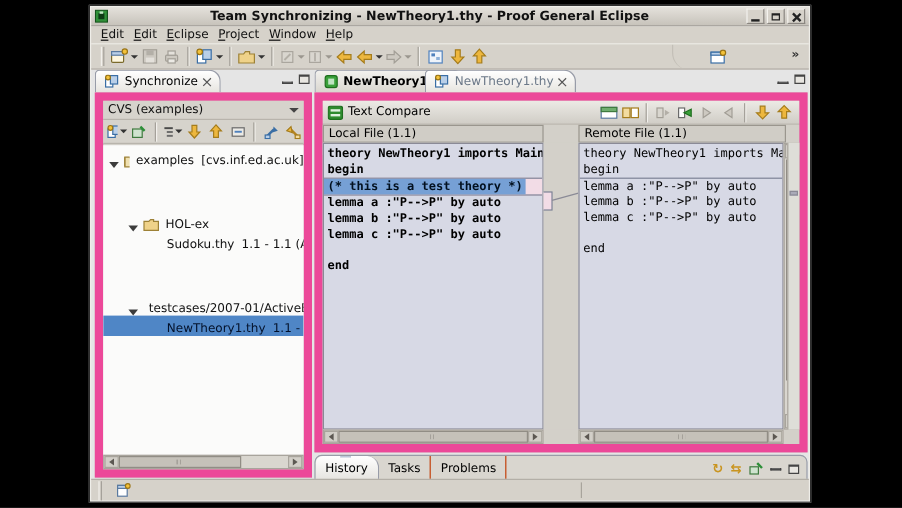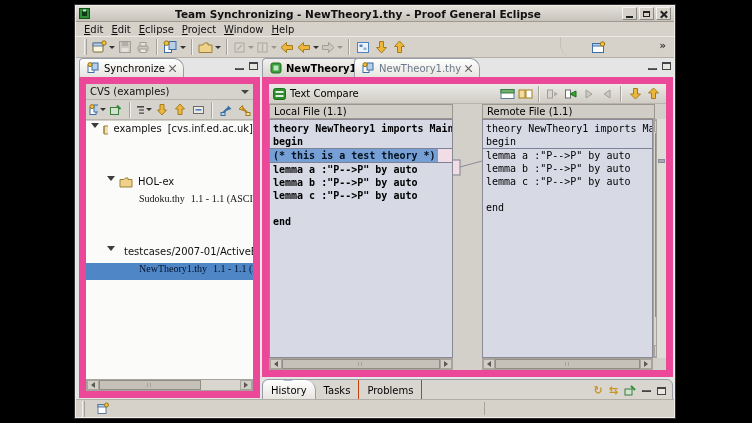--- a/index.html
+++ b/index.html
@@ -70,26 +70,26 @@
   .sync-panel { position:absolute; left:4px; top:53px; width:181px; height:340px; }
   .scope-bar { position:absolute; left:0; top:0; right:0; height:16px; background:#d6d3cc;
                border-bottom:1px solid #b8b4ac; font-size:10px; color:#111;
                display:flex; align-items:center; padding:0 4px; }
   .scope-dd { margin-left:auto; width:0; height:0; border-left:4px solid transparent;
               border-right:4px solid transparent; border-top:4px solid #444; }
   .view-toolbar { position:absolute; left:0; top:16px; right:0; height:20px; background:#d6d3cc;
                   border-bottom:1px solid #b8b4ac; display:flex; align-items:center; padding-left:2px; }
   .tree { position:absolute; left:0; top:37px; right:0; bottom:12px; background:#fbfbfa;
           overflow:hidden; font-size:10px; color:#111; padding-top:2px; }
-  .trow { height:17px; display:flex; align-items:flex-start; white-space:nowrap; }
+  .trow { height:17px; display:flex; align-items:flex-end; white-space:nowrap; }
   .trow .exp { width:0; height:0; border-left:4px solid transparent; border-right:4px solid transparent;
                border-top:5px solid #3c3c3c; margin:0 4px 0 0; flex:none; }
   .trow .lbl { margin-left:5px; } .trow .det { margin-left:6px; }
   .trow.sel { background:#4f86c6; color:#03112a; }
-  .i0{padding-left:5px;} .i1{padding-left:21px;margin-top:36px;} .i2{padding-left:48px;font-family:Liberation Serif, serif;}
+  .i0{padding-left:5px;} .i1{padding-left:21px;margin-top:36px;} .i2{padding-left:48px;}
 
   
   .hscroll { position:absolute; height:12px; background:#d9d6cf; border:1px solid #a8a49c;
              display:flex; align-items:stretch; }
   .sb-btn { width:12px; background:#d2cfc8; border:1px solid #a8a49c; display:flex;
             align-items:center; justify-content:center; flex:none; }
   .sb-thumb { background:#c5c1b9; border:1px solid #918d85; position:relative; }
   .sb-thumb::after { content:""; position:absolute; left:50%; top:2px; bottom:2px; width:6px;
             margin-left:-3px; background:repeating-linear-gradient(90deg,#a5a19a 0 1px,transparent 1px 3px); }
   .vscroll { position:absolute; width:13px; background:#d9d6cf; border:1px solid #a8a49c; }

